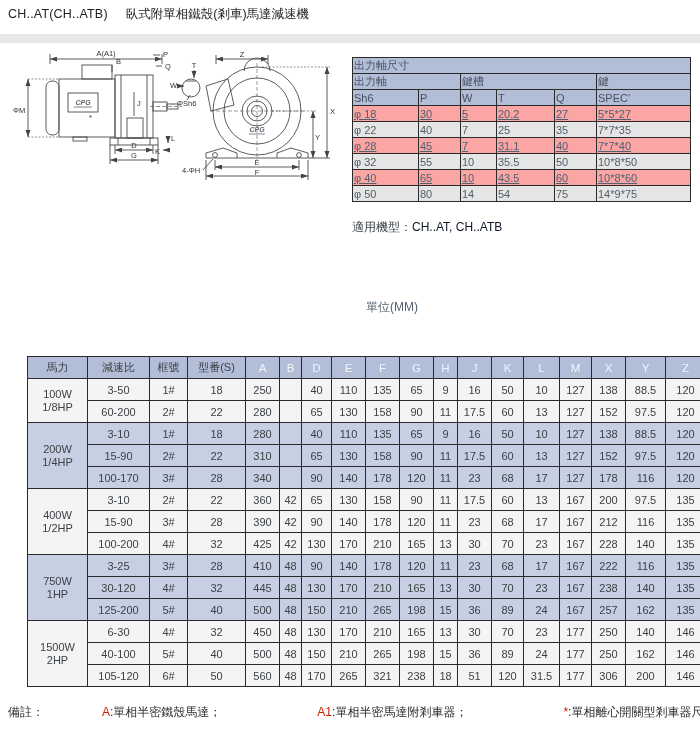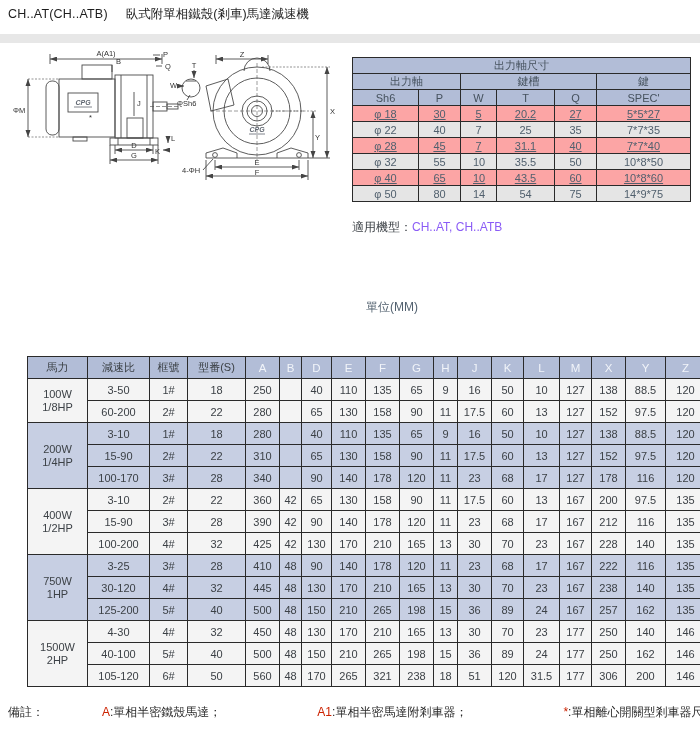--- a/index.html
+++ b/index.html
@@ -13,29 +13,29 @@
 
   svg.diagram { position:absolute; left:10px; top:48px; }
   svg.diagram text { font-family:"Liberation Sans","DejaVu Sans",sans-serif; font-size:7.5px; fill:#333; }
   svg.diagram text.brand { font-size:7px; font-weight:bold; font-style:italic; fill:#5f6670; }
 
   table.shaft-table {
     position:absolute; left:352px; top:57px; width:338px;
     border-collapse:collapse; table-layout:fixed; font-size:11px; color:#51606e;
   }
   table.shaft-table td {
-    border:1px solid #2a2a2a; text-align:center; height:15px; padding:0 12px;
+    border:1px solid #2a2a2a; text-align:left; height:15px; padding:0 1px;
     overflow:hidden; white-space:nowrap;
   }
   table.shaft-table td.hdr { background:#b2bdd7; color:#46525e; }
   table.shaft-table tr.shade td { background:#fca5a5;text-decoration:underline; }
   table.shaft-table tr.plain td { background:#e5e5e5; }
 
   .applicable { position:absolute; left:352px; top:219px; font-size:12px; color:#3c4146; white-space:nowrap; }
-  .applicable .val { color:#8b5cf6; }
+  .applicable .val { color:#0f172a; }
   .unit { position:absolute; left:366px; top:299px; font-size:12px; color:#51606e; }
 
   table.main-table {
     position:absolute; left:15px; top:356px; width:678px;
     border-collapse:collapse; table-layout:fixed; font-size:11px; color:#3c4146;margin-left:12px;
   }
   table.main-table th, table.main-table td {
     border:1px solid #2a2a2a; text-align:center; vertical-align:middle;
     height:21px; padding:0; font-weight:normal; overflow:hidden; white-space:nowrap;
   }
@@ -509,21 +509,21 @@
           <td>36</td>
           <td>89</td>
           <td>24</td>
           <td>167</td>
           <td>257</td>
           <td>162</td>
           <td>135</td>
         </tr>
         <tr class="plain">
           <td class="power" rowspan="3">1500W<br>2HP</td>
-          <td>4-30</td>
+          <td>6-30</td>
           <td>4#</td>
           <td>32</td>
           <td>450</td>
           <td>48</td>
           <td>130</td>
           <td>170</td>
           <td>210</td>
           <td>165</td>
           <td>13</td>
           <td>30</td>

